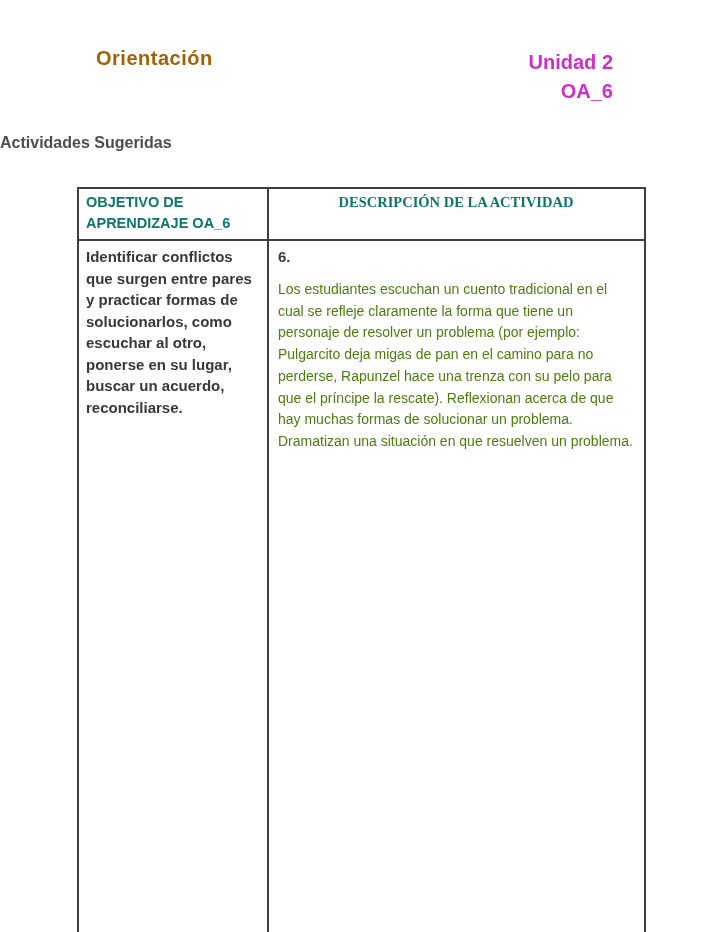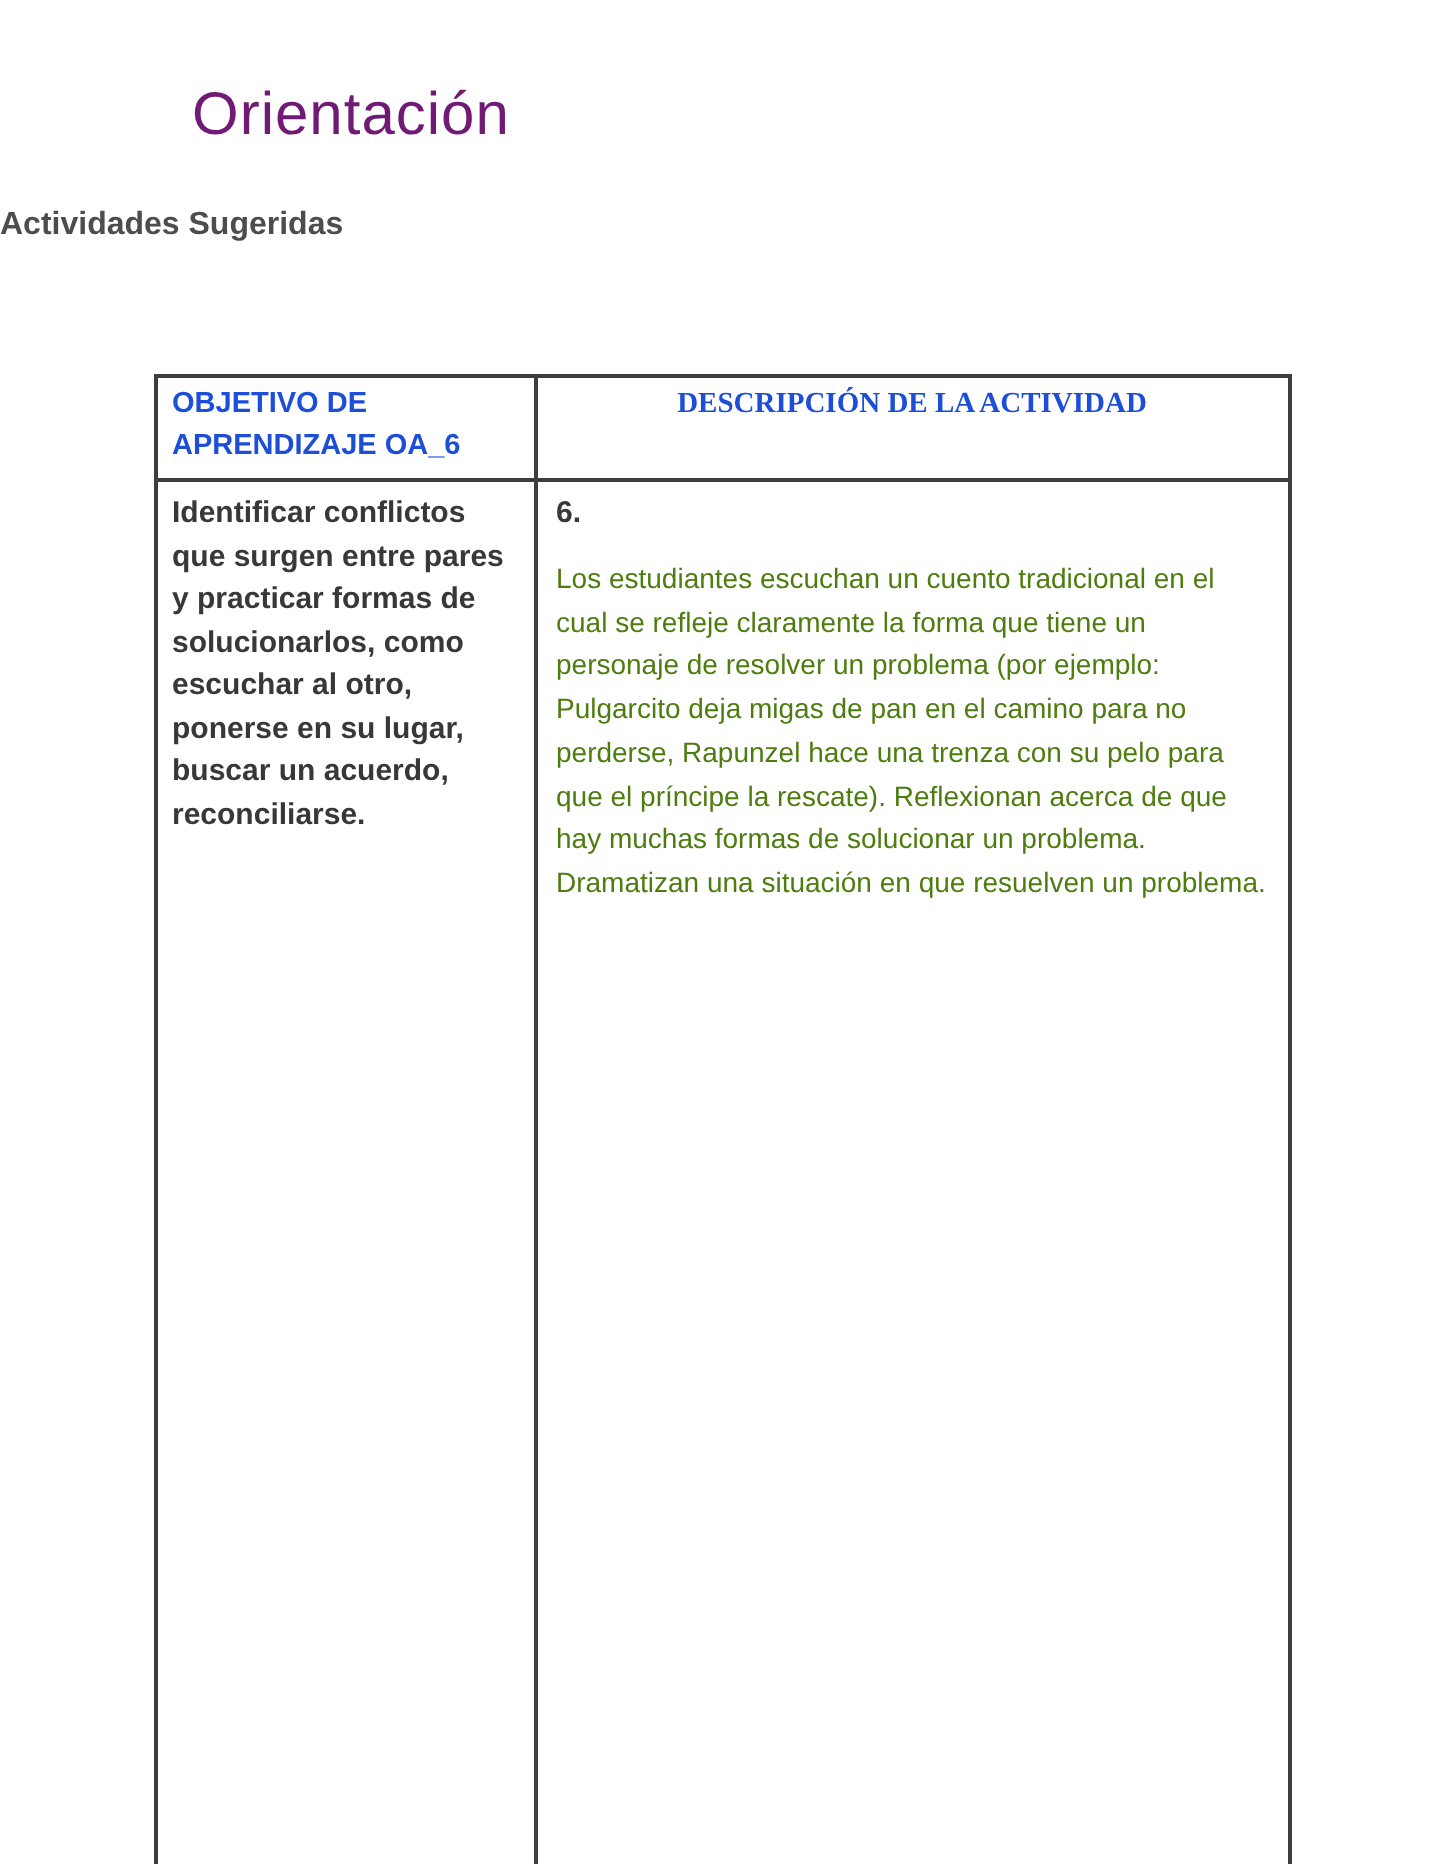--- a/index.html
+++ b/index.html
@@ -21,23 +21,23 @@
 
   
   .doc-header {
     display: flex;
     justify-content: space-between;
     align-items: flex-start;
     padding: 40px 107px 0 96px;
   }
   .head-left { text-align: left; }
   .subject-title {
-    color: #701a75;
-    font-size: 30px;
-    font-weight: normal;
+    color: #a16207;
+    font-size: 20px;
+    font-weight: bold;
     line-height: 36px;
     letter-spacing: 0.5px;
   }
   .grade-title {
     color: #1c1c1c;
     font-size: 20px;
     font-weight: bold;
     line-height: 25px;
   }
   .head-right {
@@ -75,21 +75,21 @@
     border: 2px solid #3e3e3e;
     vertical-align: top;
     background: #ffffff;
   }
   .col-objective { width: 190px; }
   .col-description { width: 377px; }
 
   .activities-table th {
     font-size: 14.5px;
     font-weight: bold;
-    color: #1d4ed8;
+    color: #0f766e;
     line-height: 21px;
     padding: 3px 8px 5px 7px;
     height: 46px;
     margin-top: 32px;
   }
   th.objective-header { text-align: left; }
   th.description-header { text-align: center; font-family: Liberation Serif, serif; }
 
   .activities-table td { height: 707px; }
 
@@ -118,20 +118,24 @@
 </style>
 </head>
 <body>
 
 <div class="page">
 
   <div class="doc-header">
     <div class="head-left">
       <div class="subject-title">Orientación</div>
     </div>
+    <div class="head-right">
+      <div class="unit-label">Unidad 2</div>
+      <div class="oa-label">OA_6</div>
+    </div>
   </div>
 
   <div class="section-title">Actividades Sugeridas</div>
 
   <table class="activities-table">
     <colgroup>
       <col class="col-objective">
       <col class="col-description">
     </colgroup>
     <thead>

